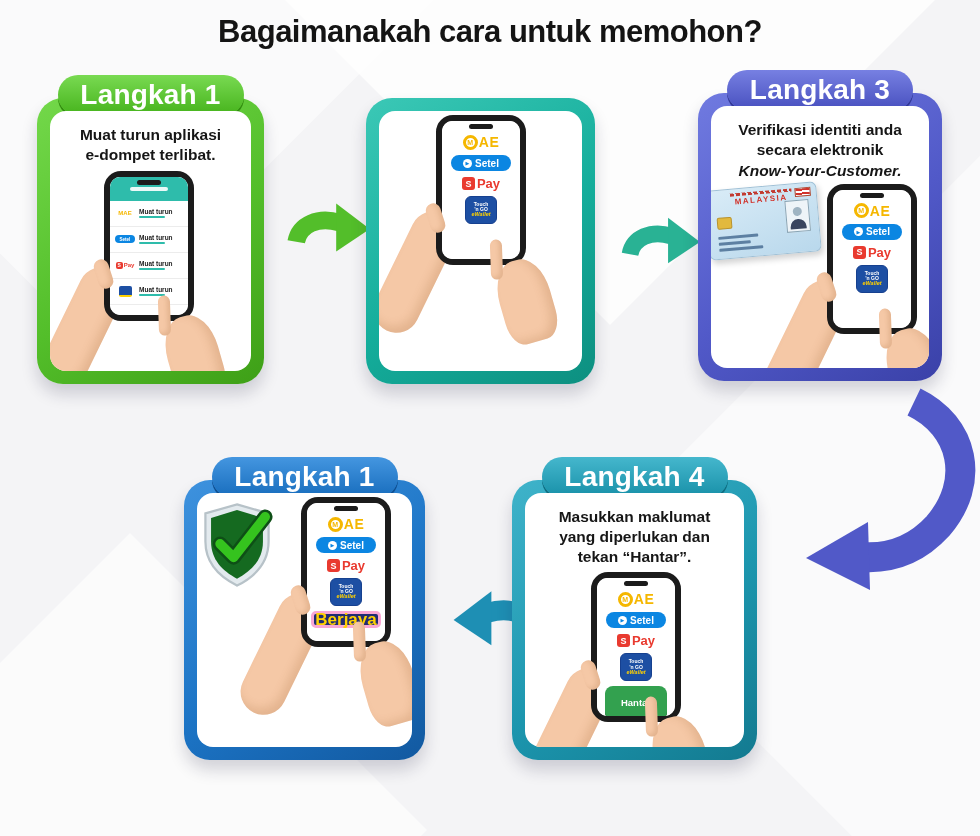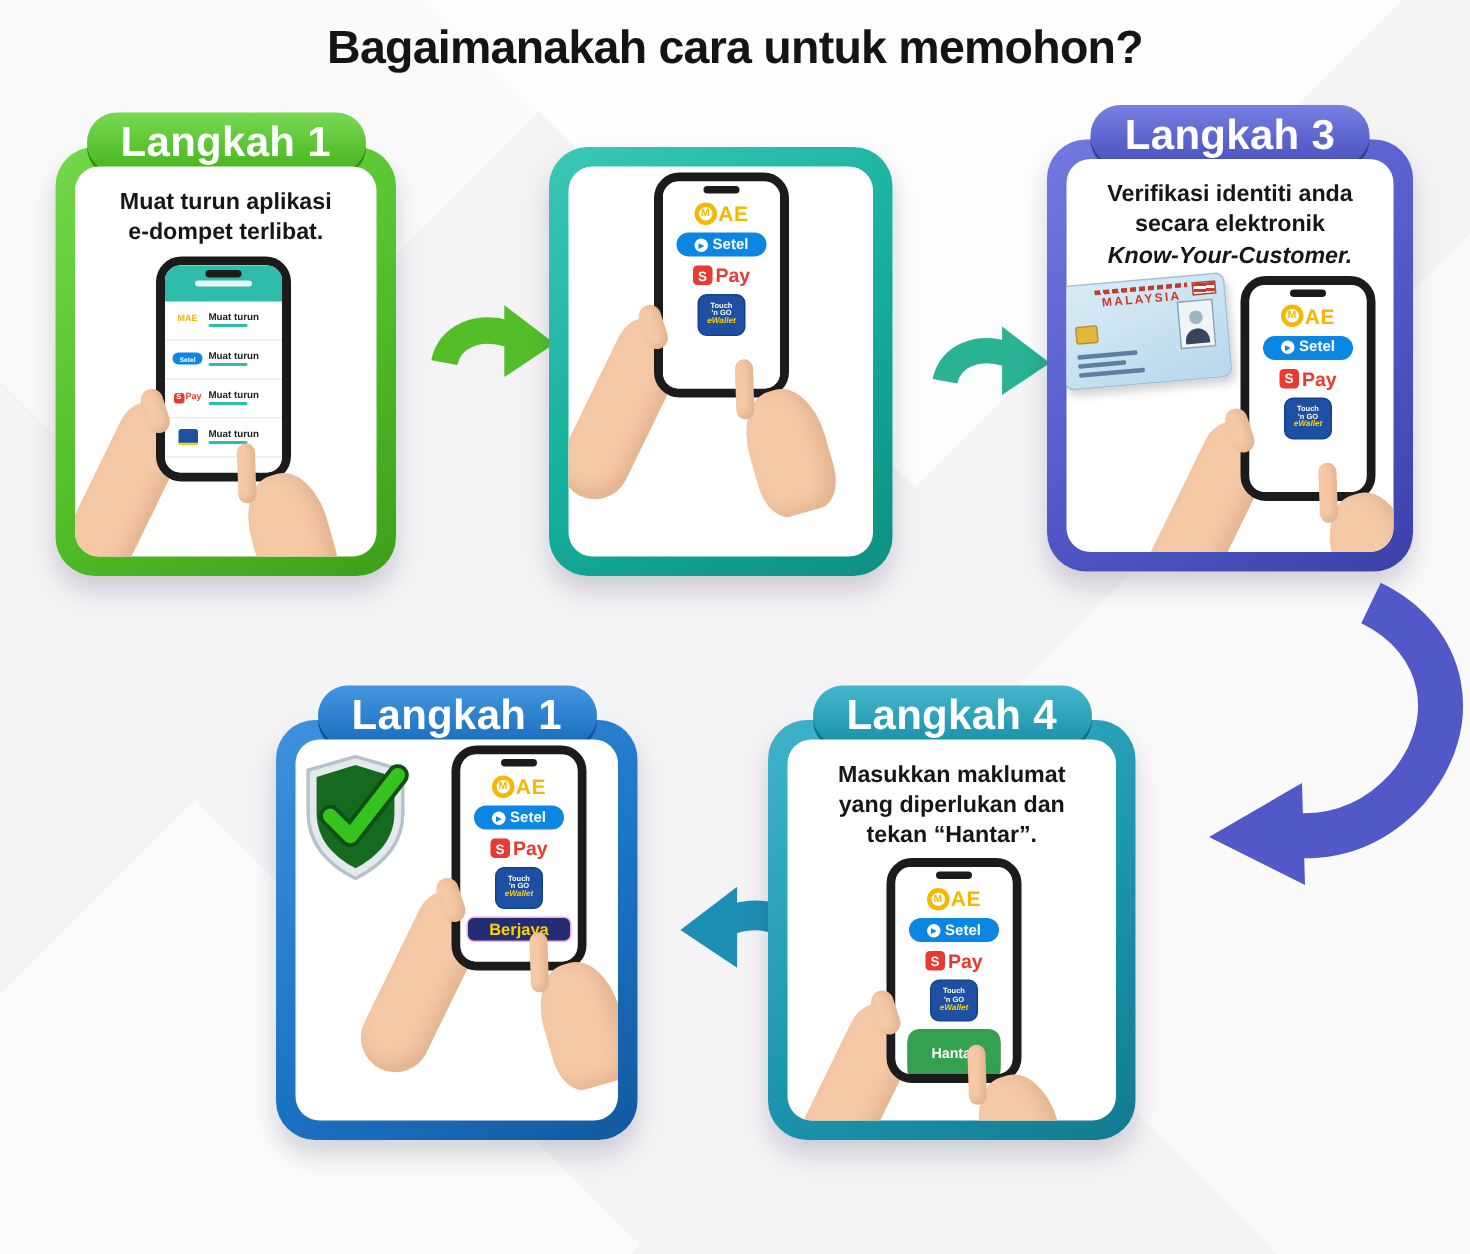--- a/index.html
+++ b/index.html
@@ -62,22 +62,22 @@
   .logo-spay { display:flex; align-items:center; gap:2px; }
   .spay-s { display:inline-flex; width:13px; height:13px; background:#e93a2f; border-radius:3px;
             align-items:center; justify-content:center; color:#fff; font-size:9px; font-weight:800; }
   .spay-pay { font-size:13px; font-weight:700; color:#e93a2f; }
   .logo-tng { width:32px; height:28px; background:#1d4fa3; border:1px solid #16408f; border-radius:6px;
               display:flex; flex-direction:column; align-items:center; justify-content:center; line-height:1.05; }
   .tng-l1,.tng-l2 { font-size:5px; font-weight:800; color:#fff; }
   .tng-l3 { font-size:5.5px; font-weight:700; font-style:italic; color:#ffd100; }
   .btn-hantar { width:62px; height:33px; background:#33a14f; border-radius:8px; box-shadow:0 2px 0 #237a38;
                 color:#fff; font-size:9.5px; font-weight:800; display:flex; align-items:center; justify-content:center; }
-  .btn-berjaya { width:70px; height:17px; background:#222d73; border:1px solid #f9a8d4; border-radius:5px;
-                 color:#ffd100; font-size:11px; font-weight:800; display:flex; align-items:center; justify-content:center; }
+  .btn-berjaya { width:70px; height:17px; background:#222d73; border:3px solid #f9a8d4; border-radius:5px;
+                 color:#ffd100; font-size:17px; font-weight:800; display:flex; align-items:center; justify-content:center; }
 
   
   .store-header { height:24px; background:#2ebcab; display:flex; align-items:center; justify-content:center; }
   .store-header-line { width:38px; height:4px; border-radius:2px; background:rgba(255,255,255,.9); }
   .store-row { height:26px; border-bottom:1px solid #ececec; display:flex; align-items:center; gap:4px; padding:0 5px; }
   .store-logo { width:20px; display:flex; justify-content:center; }
   .mini-mae { font-size:6px; font-weight:800; color:#f5b700; }
   .mini-setel { width:20px; height:8px; border-radius:4px; background:#0b86e2; color:#fff; font-size:4.5px;
                 font-weight:700; display:flex; align-items:center; justify-content:center; }
   .mini-spay { display:flex; align-items:center; gap:1px; }

